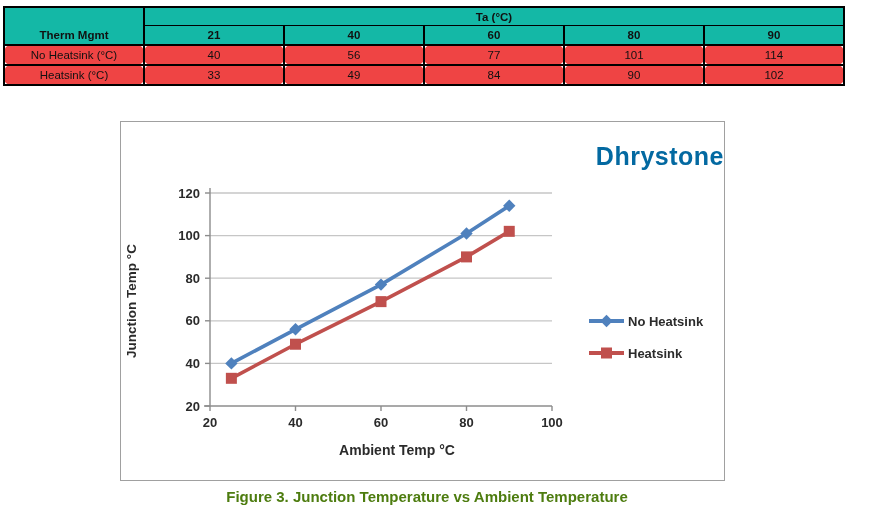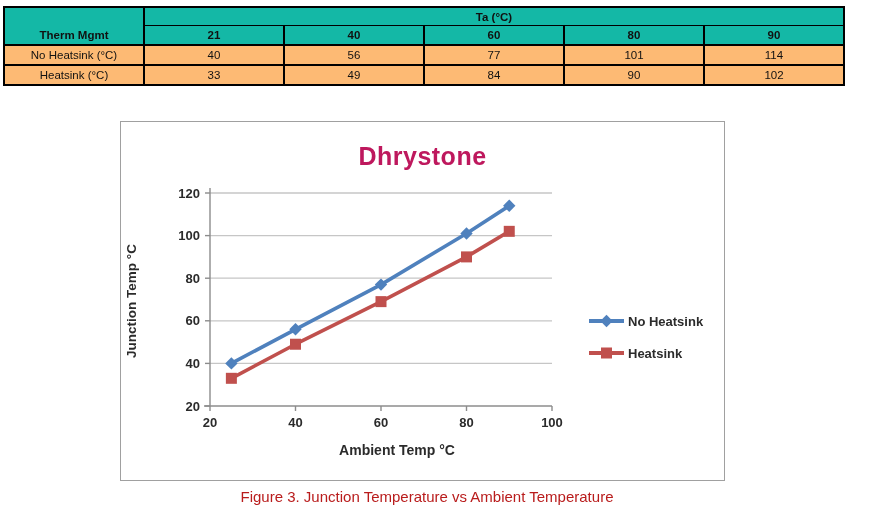--- a/index.html
+++ b/index.html
@@ -13,49 +13,49 @@
     border-collapse:collapse;table-layout:fixed;
     font-size:11.5px;color:#111;
   }
   table.therm td{
     border:2px solid #000;text-align:center;vertical-align:middle;
     padding:0;overflow:hidden;white-space:nowrap;
   }
   table.therm td.hdr{background:#14b8a6;font-weight:bold;}
   table.therm tr.r1 td{height:17px;}
   table.therm tr.r2 td{height:18px;}
-  table.therm tr.dr td{height:18px;background:#fdba74;}
+  table.therm tr.dr td{height:18px;background:#ef4444;border-radius:7px;}
   
   table.therm td.span{border-bottom-width:1px;}
   table.therm tr.r2 td.sub{border-top-width:1px;}
   table.therm td.corner{vertical-align:bottom;padding-bottom:3px;}
   
   .chart{
     position:absolute;left:120px;top:121px;width:603px;height:358px;
     border:1px solid #a0a0a0;background:#fff;
   }
   .chart-title{
-    position:absolute;left:0;right:0;top:20px;text-align:center;
-    font-size:25px;font-weight:bold;color:#be185d;letter-spacing:0.5px;
+    position:absolute;left:0;right:0;top:20px;text-align:right;
+    font-size:25px;font-weight:bold;color:#0369a1;letter-spacing:0.5px;
   }
   .y-title{
     position:absolute;left:-88px;top:170px;width:200px;height:18px;
     transform:rotate(-90deg);transform-origin:center center;
     text-align:center;font-size:13.5px;font-weight:bold;color:#2b2b2b;
   }
   .x-title{
     position:absolute;left:105px;top:320px;width:342px;text-align:center;
     font-size:14px;font-weight:bold;color:#2b2b2b;
   }
   svg.plot{position:absolute;left:0;top:0;}
   svg.plot text{font:700 13px "Liberation Sans",sans-serif;fill:#2b2b2b;}
   
   .caption{
     position:absolute;left:0;top:488px;width:854px;text-align:center;
-    font-size:15px;font-weight:normal;color:#b91c1c;
+    font-size:15px;font-weight:bold;color:#4d7c0f;
   }
 </style>
 </head>
 <body>
 
 <table class="therm">
   <colgroup>
     <col style="width:140px">
       <col>
       <col>

